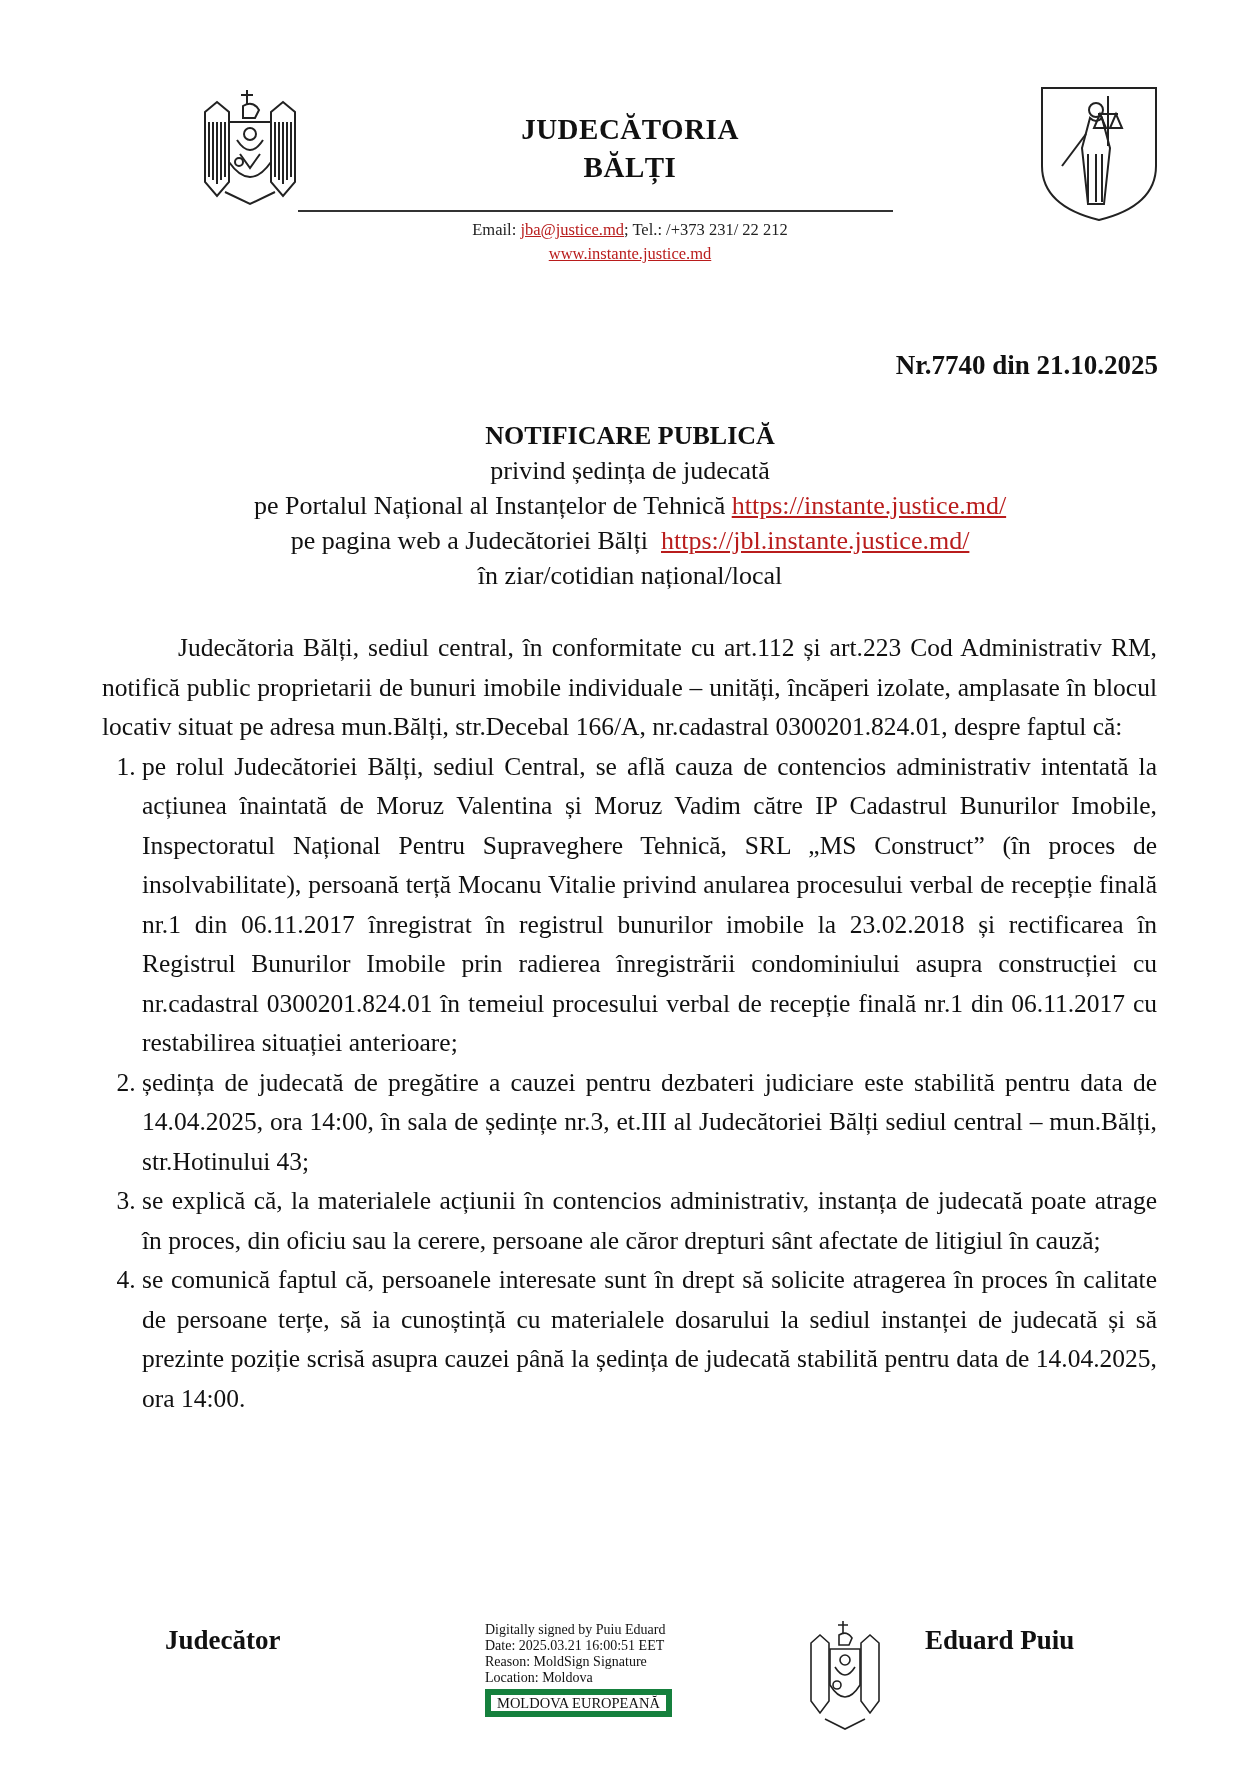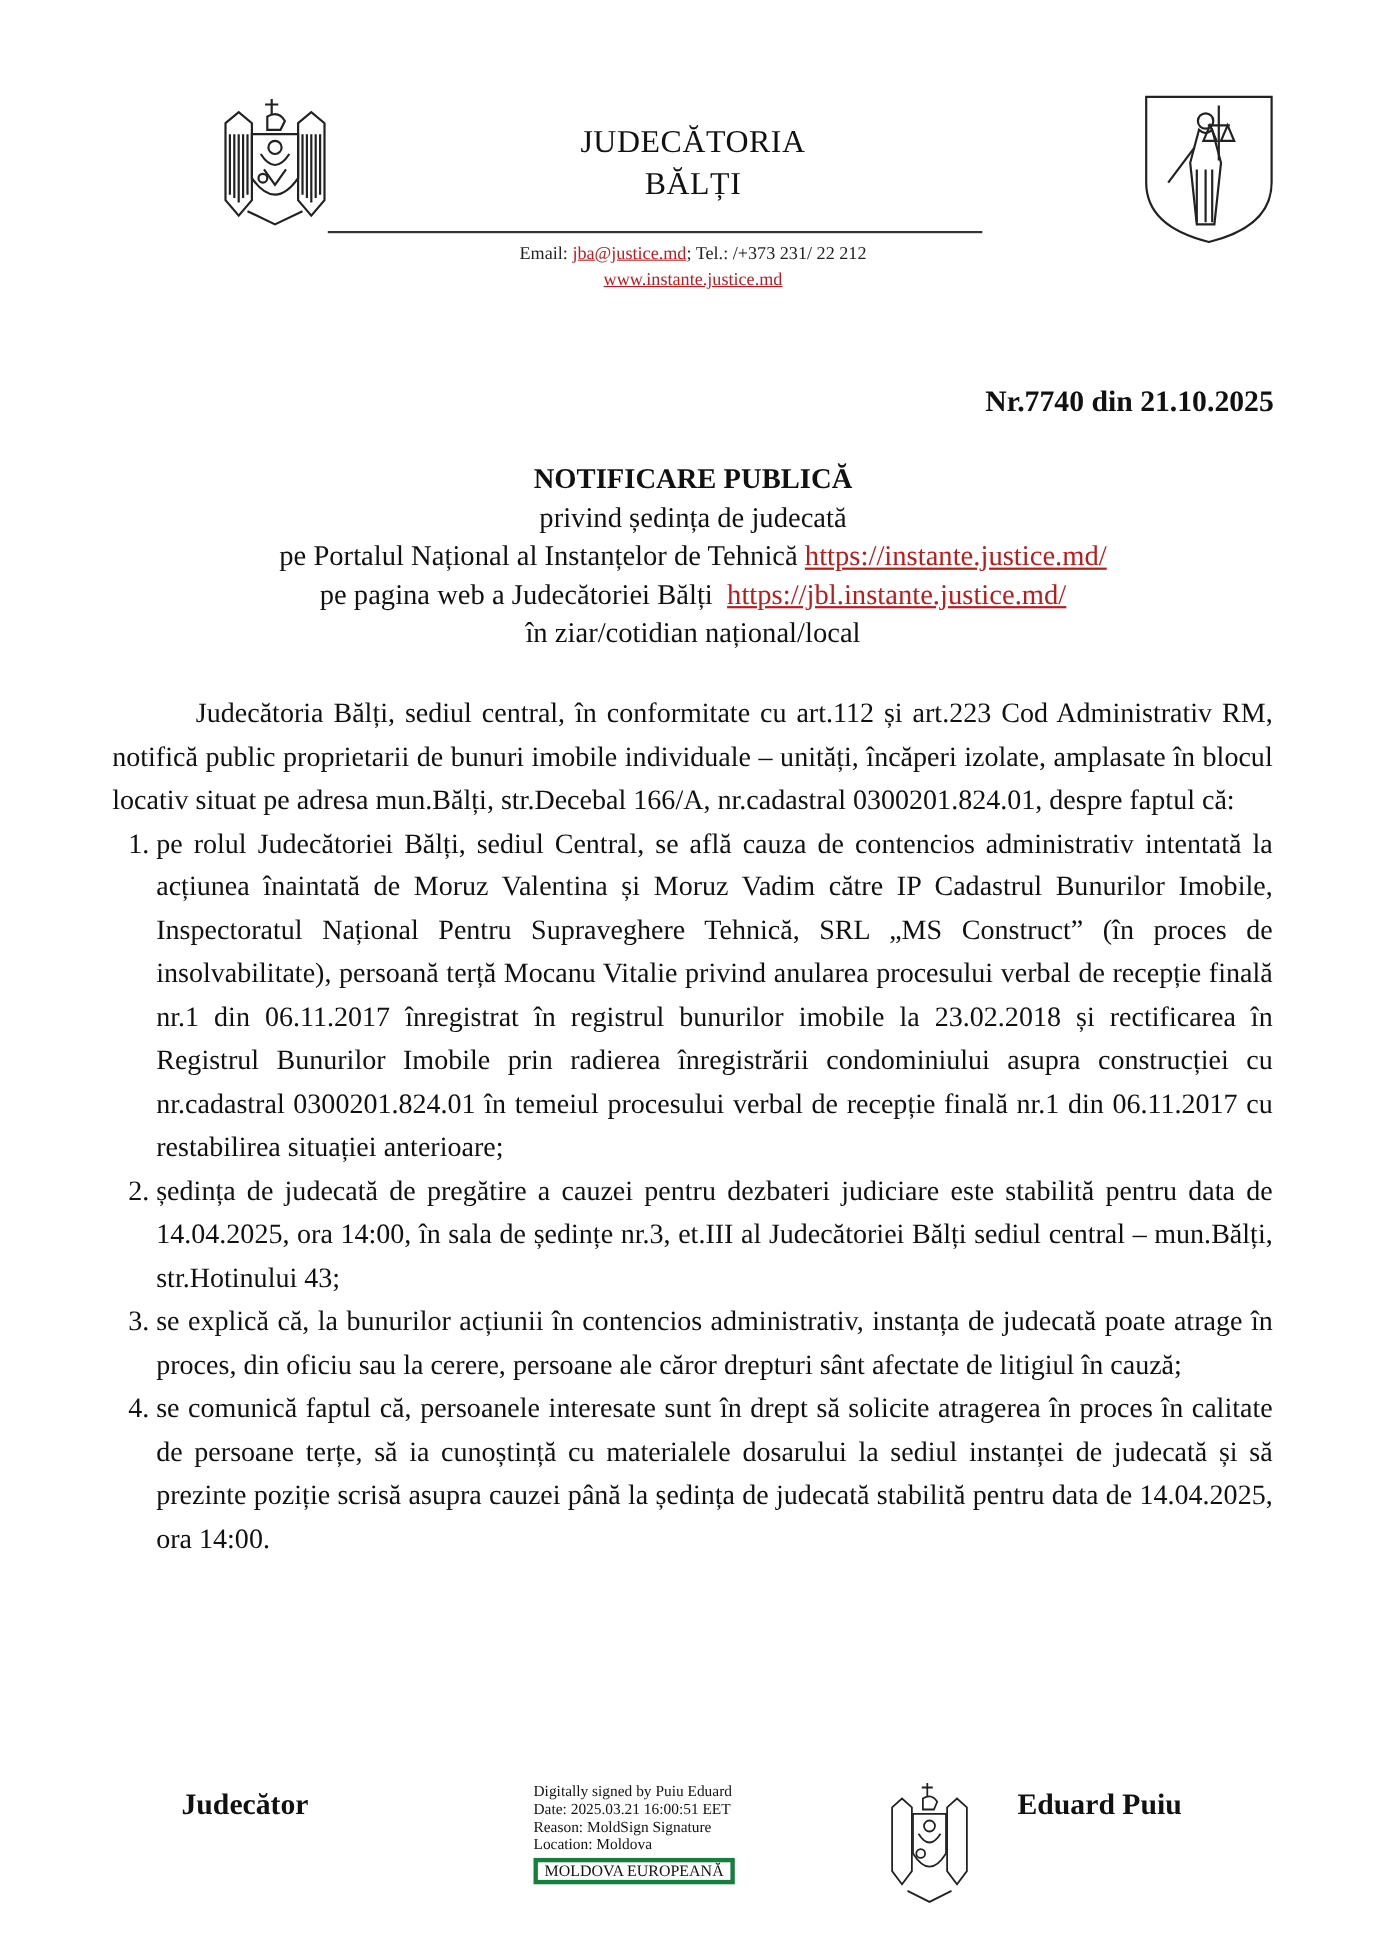--- a/index.html
+++ b/index.html
@@ -1,35 +1,35 @@
 <!DOCTYPE html>
 <html><head>
 <meta charset="utf-8">
 <style>
   html, body { margin: 0; padding: 0; background: #ffffff; }
   body { width: 1248px; height: 1774px; position: relative; overflow: hidden;
          font-family: "Liberation Serif", "DejaVu Serif", serif; color: #111; }
   .abs { position: absolute; }
   .emblem-left { left: 195px; top: 82px; width: 110px; height: 130px; }
   .emblem-right { left: 1038px; top: 84px; width: 122px; height: 140px; }
-  .court-title { left: 420px; top: 110px; width: 420px; text-align: center; font-weight: normal;
+  .court-title { left: 420px; top: 110px; width: 420px; text-align: center; font-weight: bold;
                  font-size: 29px; line-height: 38px; letter-spacing: 0.5px; }
   .header-rule { left: 298px; top: 210px; width: 595px; height: 0; border-top: 2px solid #333; }
   .contact { left: 400px; top: 218px; width: 460px; text-align: center; font-size: 16.5px; line-height: 24px; color: #222; }
   a, .link { color: #b91c1c; text-decoration: underline; }
   .doc-number { right: 90px; top: 350px; font-weight: bold; font-size: 27px; }
   .notice-head { left: 100px; top: 418px; width: 1060px; text-align: center; font-size: 26px; line-height: 35px; }
   .notice-head .title { font-weight: bold; }
   .body-text { left: 102px; top: 628px; width: 1055px; font-size: 25.5px; line-height: 39.5px; text-align: justify; }
   .intro { text-indent: 76px; margin: 0; }
   ol { margin: 0; padding-left: 40px; font-family: Liberation Serif, serif; }
   ol li { padding-left: 0; text-align: justify; }
   .sign-judge { left: 165px; top: 1625px; font-weight: bold; font-size: 27px; }
   .sign-meta { left: 485px; top: 1622px; font-size: 14px; line-height: 16px; font-family: "Liberation Serif", serif; }
-  .sign-box { display: inline-block; border: 4px solid #15803d; padding: 0 6px; margin-top: 3px; font-size: 14.5px; }
+  .sign-box { display: inline-block; border: 6px solid #15803d; padding: 0 6px; margin-top: 3px; font-size: 14.5px; }
   .emblem-small { left: 805px; top: 1615px; width: 80px; height: 120px; }
   .sign-name { left: 925px; top: 1625px; font-weight: bold; font-size: 27px; }
 </style>
 </head>
 <body>
 
 <svg class="abs emblem-left" viewBox="0 0 110 130">
   <g fill="none" stroke="#222" stroke-width="2">
     <path d="M52 8 l0 14 M46 13 l12 0"></path>
     <path d="M48 24 q10 -6 16 4 l-4 8 l-12 0 z"></path>
@@ -80,21 +80,21 @@
   <div><span>pe Portalul Național al Instanțelor de Tehnică </span><a class="link">https://instante.justice.md/</a></div>
   <div><span style="white-space:pre">pe pagina web a Judecătoriei Bălți  </span><a class="link">https://jbl.instante.justice.md/</a></div>
   <div>în ziar/cotidian național/local</div>
 </div>
 
 <div class="abs body-text">
   <p class="intro">Judecătoria Bălți, sediul central, în conformitate cu art.112 și art.223 Cod Administrativ RM, notifică public proprietarii de bunuri imobile individuale – unități, încăperi izolate, amplasate în blocul locativ situat pe adresa mun.Bălți, str.Decebal  166/A, nr.cadastral 0300201.824.01, despre faptul că:</p>
   <ol>
     <li>pe rolul Judecătoriei Bălți, sediul Central, se află cauza de contencios administrativ intentată la acțiunea înaintată de Moruz Valentina și Moruz Vadim către IP Cadastrul Bunurilor Imobile, Inspectoratul Național Pentru Supraveghere Tehnică, SRL „MS Construct” (în proces de insolvabilitate), persoană terță Mocanu Vitalie privind anularea procesului verbal de recepție finală nr.1 din 06.11.2017 înregistrat în registrul bunurilor imobile la 23.02.2018 și rectificarea în Registrul Bunurilor Imobile prin radierea înregistrării condominiului asupra construcției cu nr.cadastral 0300201.824.01 în temeiul procesului verbal de recepție finală nr.1 din 06.11.2017 cu restabilirea situației anterioare;</li>
     <li>ședința de judecată de pregătire a cauzei pentru dezbateri judiciare este stabilită pentru data de 14.04.2025, ora 14:00, în sala de ședințe nr.3, et.III al Judecătoriei Bălți sediul central – mun.Bălți, str.Hotinului 43;</li>
-    <li>se explică că, la bunurilor acțiunii în contencios administrativ, instanța de judecată poate atrage în proces, din oficiu sau la cerere, persoane ale căror drepturi sânt afectate de litigiul în cauză;</li>
+    <li>se explică că, la materialele acțiunii în contencios administrativ, instanța de judecată poate atrage în proces, din oficiu sau la cerere, persoane ale căror drepturi sânt afectate de litigiul în cauză;</li>
     <li>se comunică faptul că, persoanele interesate sunt în drept să solicite atragerea în proces în calitate de persoane terțe, să ia cunoștință cu materialele dosarului la sediul instanței de judecată și să prezinte poziție scrisă asupra cauzei până la ședința de judecată stabilită pentru data de 14.04.2025, ora 14:00.</li>
   </ol>
 </div>
 
 <div class="abs sign-judge">Judecător</div>
 
 <div class="abs sign-meta">
   <div>Digitally signed by Puiu Eduard</div>
   <div>Date: 2025.03.21 16:00:51 EET</div>
   <div>Reason: MoldSign Signature</div>

